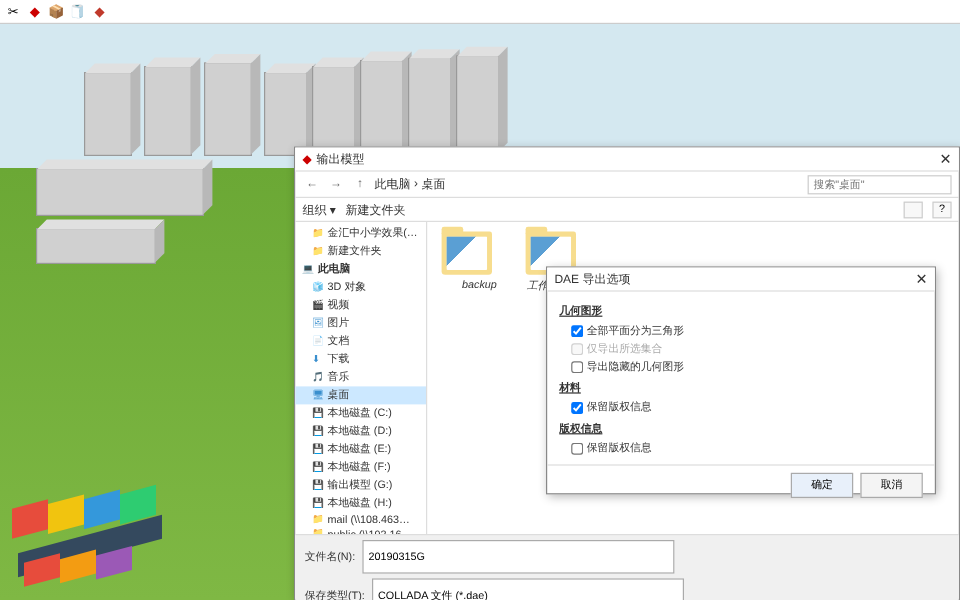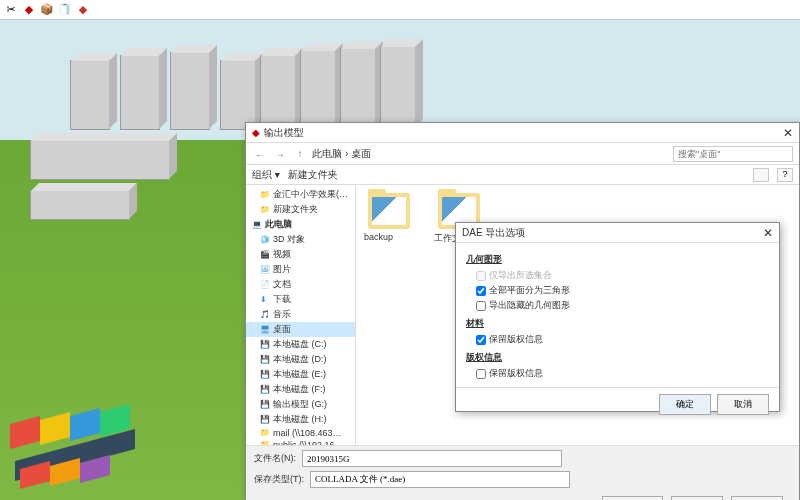--- a/index.html
+++ b/index.html
@@ -34,30 +34,30 @@
   .toolbar-row .spacer { flex: 1; }
   .toolbar-row .view-btn { width: 16px; height: 14px; border: 1px solid #ccc; background: #f8f8f8; }
   
   .browser-body { display: flex; height: 260px; }
   .tree { width: 110px; border-right: 1px solid #ddd; overflow: hidden; padding: 2px 0; }
   .tree-item { padding: 1px 4px 1px 14px; white-space: nowrap; overflow: hidden; font-size: 9px; color: #333; cursor: pointer; display: flex; align-items: center; gap: 3px; }
   .tree-item.selected { background: #cce8ff; }
   .tree-item .ticon { width: 10px; height: 10px; display: inline-block; font-size: 8px; }
   
   .file-area { flex: 1; padding: 8px; display: flex; gap: 20px; align-items: flex-start; }
-  .folder { width: 50px; text-align: left; cursor: pointer; }
+  .folder { width: 50px; text-align: right; cursor: pointer; font-style: italic; }
   .folder-icon { width: 42px; height: 36px; background: #f7dd8e; border-radius: 2px 2px 3px 3px; position: relative; margin: 0 auto 3px; }
   .folder-icon::before { content: ''; position: absolute; top: -4px; left: 0; width: 18px; height: 6px; background: #f7dd8e; border-radius: 2px 2px 0 0; }
   .folder-icon::after { content: ''; position: absolute; top: 4px; left: 4px; right: 4px; bottom: 4px; background: linear-gradient(135deg, #5a9fd4 40%, transparent 40%), #fff; border-radius: 1px; }
   .folder-label { font-size: 9px; color: #333; word-break: break-all; }
   
   .bottom-bar { padding: 4px 8px; background: #f0f0f0; border-top: 1px solid #ddd; }
   .field-row { display: flex; align-items: center; gap: 6px; margin-bottom: 4px; font-size: 9px; }
   .field-row label { color: #333; }
-  .field-row input, .field-row select { flex: 1; height: 17px; border: 1px solid #aaa; padding: 0 4px; font-size: 9px; background: #fff; max-width: 260px; font-family: Liberation Serif, serif; }
+  .field-row input, .field-row select { flex: 1; height: 28px; border: 1px solid #aaa; padding: 0 4px; font-size: 9px; background: #fff; max-width: 260px; }
   .hide-link { color: #06c; font-size: 9px; cursor: pointer; padding: 4px 0 0 8px; }
   .btn-row { display: flex; gap: 8px; justify-content: flex-end; padding: 4px 8px; }
   .btn { padding: 3px 16px; border: 1px solid #aaa; background: #f4f4f4; font-size: 9px; cursor: pointer; }
   
   .options-dialog { top: 222px; left: 455px; width: 325px; height: 190px; z-index: 10; }
   .options-body { padding: 6px 10px; font-size: 9px; }
   .group-label { font-weight: bold; margin: 4px 0 2px; color: #333; text-decoration: underline; }
   .opt-row { display: flex; align-items: center; gap: 3px; padding: 1px 0 1px 10px; color: #333; }
   .opt-row input { width: 10px; height: 10px; }
   .highlight-box { border: 2px solid #e03030; padding: 0 2px; margin-left: 6px; }
@@ -234,29 +234,29 @@
 </div>
 
 <div class="dialog options-dialog">
   <div class="dialog-title">
     <span>DAE 导出选项</span>
     <span class="spacer"></span>
     <span class="close">✕</span>
   </div>
   <div class="options-body">
     <div class="group-label">几何图形</div>
+    <div class="opt-row">
+        <input type="checkbox" checked="" style="">
+        <span>全部平面分为三角形</span>
+      </div>
     <div class="opt-row opt-disabled">
         <input type="checkbox" disabled="" style="">
         <span>仅导出所选集合</span>
       </div>
     <div class="opt-row">
-        <input type="checkbox" checked="" style="">
-        <span>全部平面分为三角形</span>
-      </div>
-    <div class="opt-row">
         <input type="checkbox" style="">
         <span>导出隐藏的几何图形</span>
       </div>
     <div class="group-label">材料</div>
     <div class="opt-row">
         <input type="checkbox" checked="" style="">
         <span>保留版权信息</span>
       </div>
     <div class="group-label">版权信息</div>
     <div class="opt-row">

